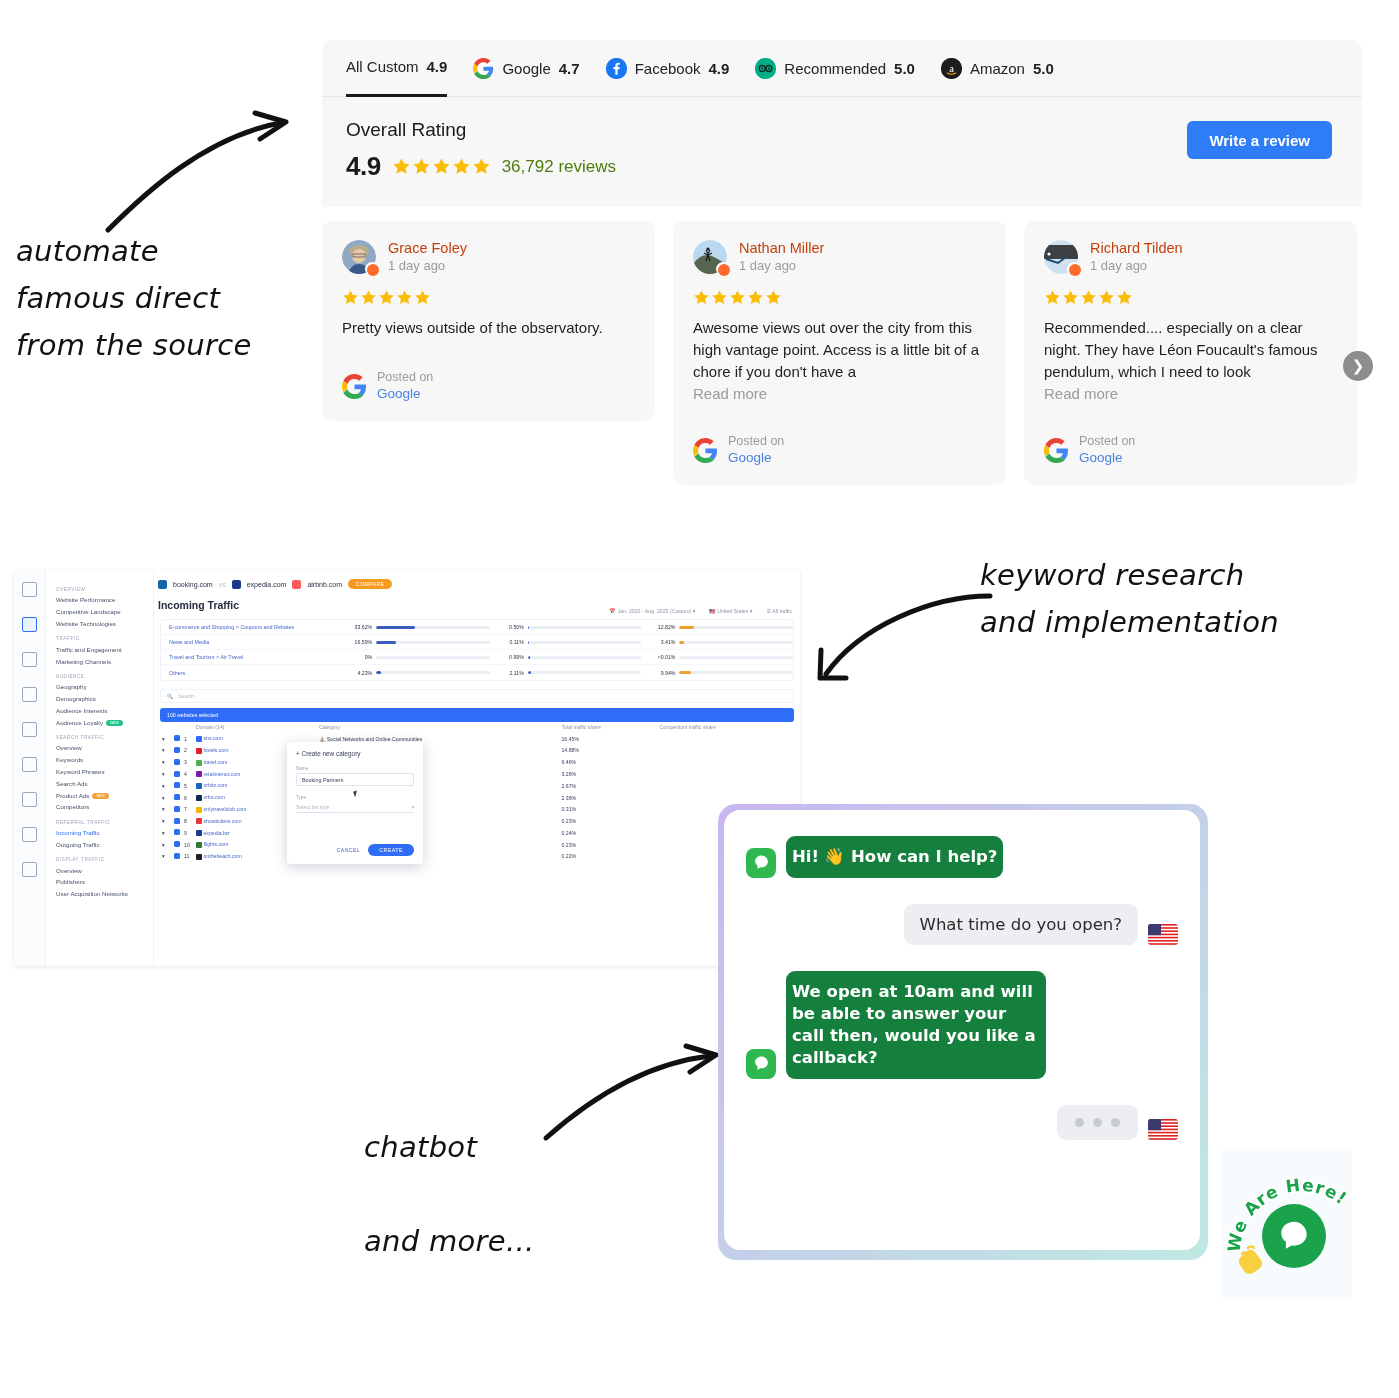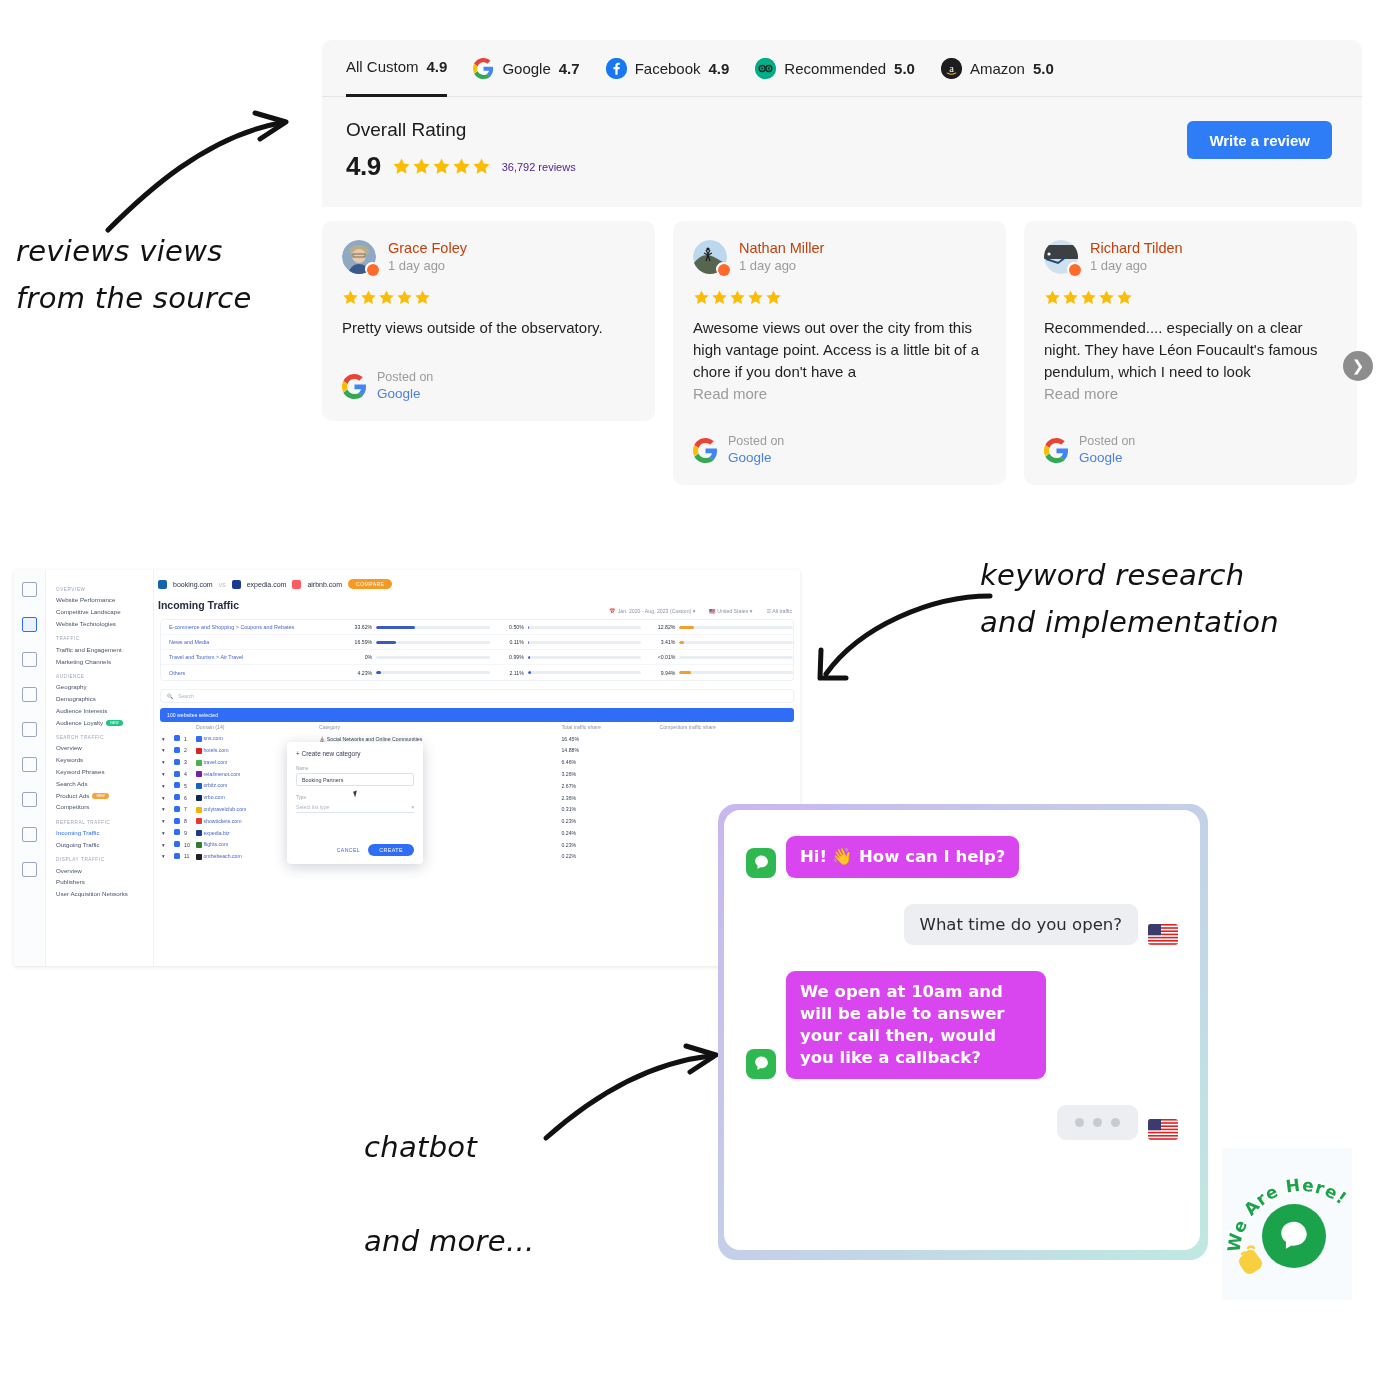--- a/index.html
+++ b/index.html
@@ -44,21 +44,21 @@
   .rw-overall {
     padding:22px 24px 26px 24px; position:relative; height:110px;
   }
   .rw-overall h3 {
     margin:0 0 10px 0; font-size:19px; font-weight:400; color:#1a1a1a;
   }
   .rw-rating-row { display:flex; align-items:center; gap:11px; }
   .rw-score-big { font-size:26px; font-weight:700; color:#1a1a1a; letter-spacing:-0.5px;}
   .stars { display:flex; gap:1px; }
   .star { width:19px; height:19px; display:block; }
-  .rw-count { font-size:11px; color:#4c1d95; }
+  .rw-count { font-size:17px; color:#4d7c0f; }
   .rw-btn {
     position:absolute; right:30px; top:24px;
     background:#2f7df6; color:#fff; border:none; border-radius:6px;
     font-size:15px; font-weight:700; padding:0 22px; height:38px;
     cursor:pointer; font-family:inherit;
   }
 
   
   .rw-cards { display:flex; gap:18px; margin-top:14px; position:relative; }
   .rcard {
@@ -197,21 +197,21 @@
     border-radius:18px; padding:6px 8px 10px 6px;
   }
   #chat .inner {
     width:100%; height:100%; background:#fff; border-radius:16px;
     padding:26px 22px 20px 22px; position:relative; overflow:hidden;
   }
   .msg { display:flex; align-items:flex-end; gap:10px; margin-bottom:26px; }
   .bot-ico { width:30px;height:30px;border-radius:8px;background:#2eb84f;
              display:flex;align-items:center;justify-content:center; flex:0 0 auto;}
   .bub-bot {
-    background:#d946ef; color:#fff; border-radius:9px; padding:10px 14px;
+    background:#15803d; color:#fff; border-radius:9px; padding:10px 6px;
     font-size:16.5px; line-height:1.33; font-weight:600; max-width:260px;
     font-family:"DejaVu Sans", sans-serif;
   }
   .msg.user { justify-content:flex-end; margin-bottom:26px; }
   .bub-user {
     background:#eceef1; color:#2b2b2b; border-radius:9px; padding:11px 16px;
     font-size:16.5px; font-weight:500; font-family:"DejaVu Sans", sans-serif;
   }
   .flag { width:30px; height:21px; border-radius:3px; overflow:hidden; flex:0 0 auto; }
   .typing { background:#eceef1; border-radius:9px; padding:13px 18px; display:flex; gap:9px; }
@@ -489,21 +489,22 @@
       <span>❯</span>
     </div>
   </div>
 </div>
 
 <svg class="arrow-svg" style="left:100px; top:105px;" width="200" height="130" viewBox="0 0 200 130">
   <path d="M8 125 C45 88, 105 32, 180 18" stroke="#111" stroke-width="5" fill="none" stroke-linecap="round"></path>
   <path d="M155 8 L186 17 L160 34" stroke="#111" stroke-width="5" fill="none" stroke-linecap="round" stroke-linejoin="round"></path>
 </svg>
 <div id="anno-reviews" class="hand">
-    <div>reviews views</div>
+    <div>automate</div>
+    <div>famous direct</div>
     <div>from the source</div>
   </div>
 
 <svg class="arrow-svg" style="left:812px; top:588px;" width="185" height="96" viewBox="0 0 185 96">
   <path d="M178 8 C120 8, 48 38, 14 86" stroke="#111" stroke-width="5" fill="none" stroke-linecap="round"></path>
   <path d="M9 62 L8 90 L34 90" stroke="#111" stroke-width="5" fill="none" stroke-linecap="round" stroke-linejoin="round"></path>
 </svg>
 <div id="anno-keyword" class="hand">
     <div>keyword research</div>
     <div>and implementation</div>

